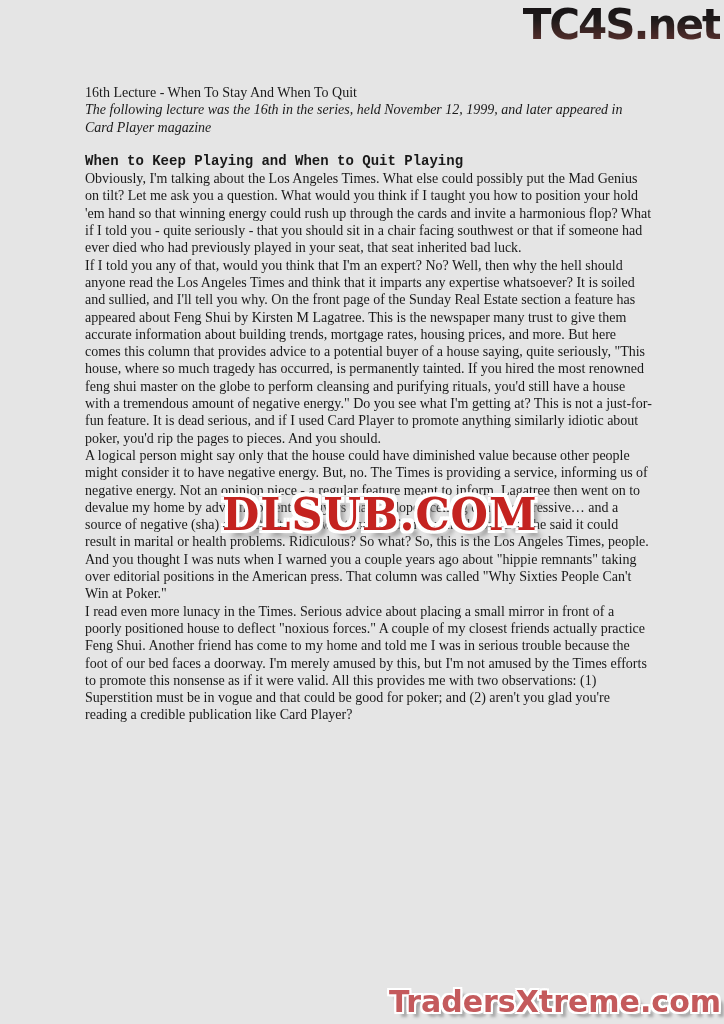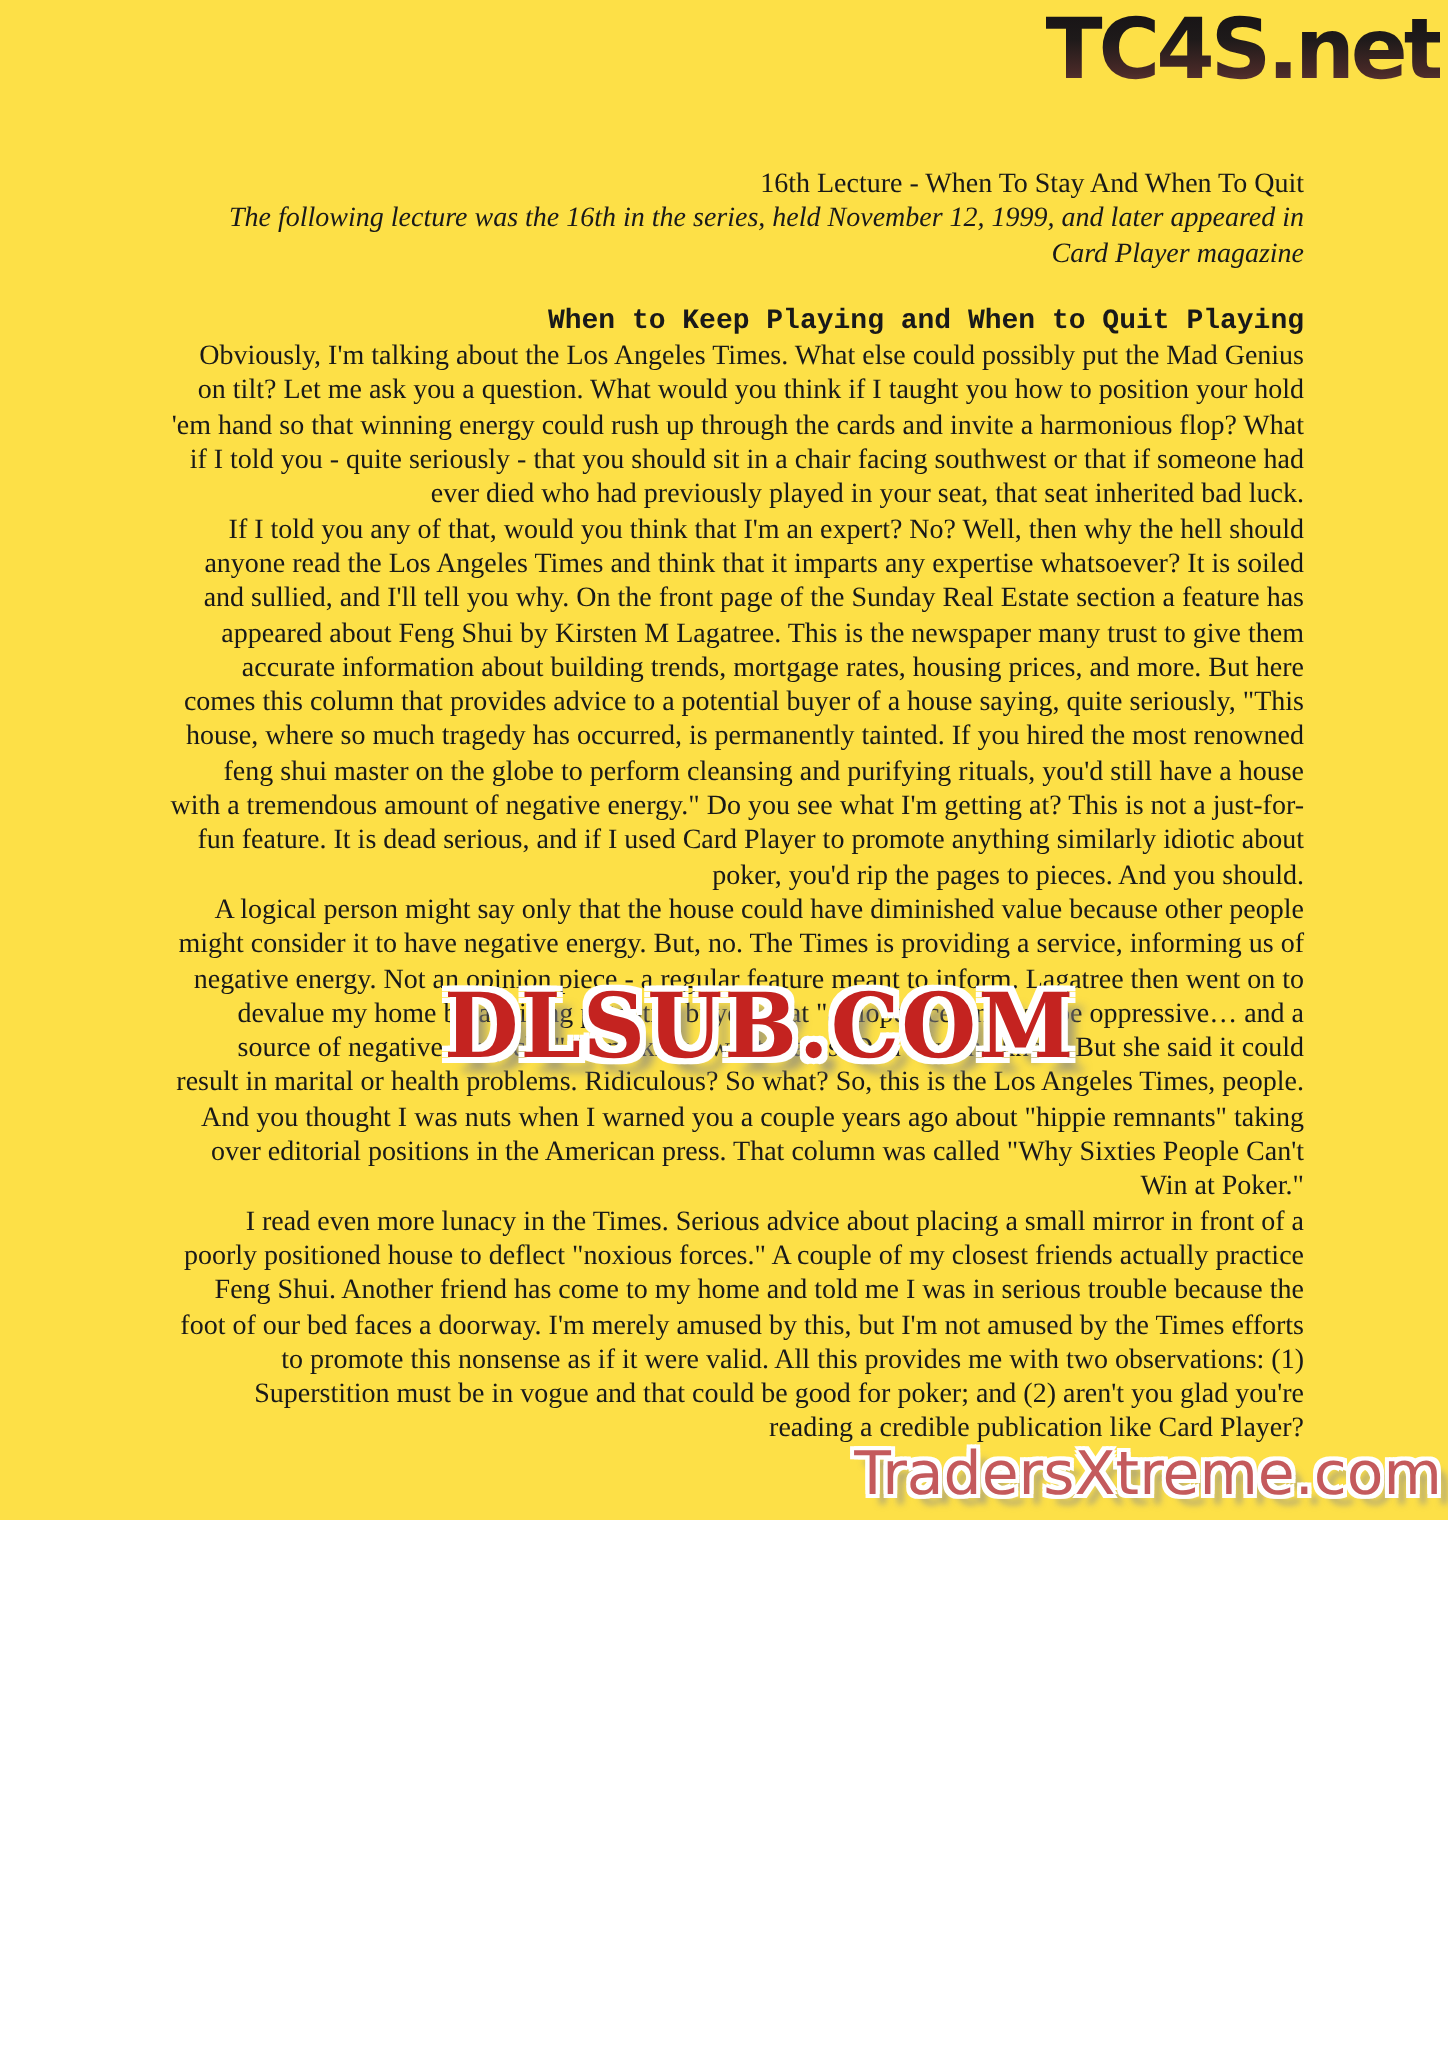--- a/index.html
+++ b/index.html
@@ -4,22 +4,22 @@
 <style>
   html, body { margin:0; padding:0; }
   body {
     width:724px; height:1024px;
     background:#ffffff;
     font-family:"Liberation Serif", serif;
     overflow:hidden;
   }
   .page {
     position:relative;
-    width:724px; height:760px;
-    background:#fde047;
+    width:724px; height:1024px;
+    background:#e5e5e5;
   }
 
   
   .tc4s {
     position:absolute;
     top:0px; right:4px;
     font-family:"DejaVu Sans", sans-serif;
     font-weight:bold;
     font-size:42px;
     letter-spacing:-2px;
@@ -31,21 +31,20 @@
   }
 
   
   .content {
     position:absolute;
     left:85px; top:84px;
     width:567px;
     font-size:14px;
     line-height:17.3px;
     color:#191919;
-    text-align:right;
   }
   .content p { margin:0; }
   .title    { margin:0 0 36px 0; }
   .intro    { margin:0 0 17px 0; }
   .h        { font-weight:bold; }
   .sub      { font-style:italic; }
   .sect     { margin:0 0 16px 0;font-family:Liberation Mono, monospace; }
   .para     { margin:0 0 16px 0; }
 
   
@@ -64,21 +63,21 @@
       -3px  0   0 #ffffff,  3px  0   0 #ffffff,
        0   -3px 0 #ffffff,  0    3px 0 #ffffff,
        7px  7px 4px rgba(130,130,130,0.65);
   }
 
   
   .traders {
     position:absolute;
     right:3px; bottom:5px;
     font-family:"DejaVu Sans", sans-serif;
-    font-weight:normal;
+    font-weight:bold;
     font-size:30px;
     letter-spacing:0px;
     color:#c45a5c;
     text-shadow:
       -2px -2px 0 #ffffff,  2px -2px 0 #ffffff,
       -2px  2px 0 #ffffff,  2px  2px 0 #ffffff,
       -2px  0   0 #ffffff,  2px  0   0 #ffffff,
        0   -2px 0 #ffffff,  0    2px 0 #ffffff,
        5px  5px 3px rgba(140,140,140,0.7);
   }

